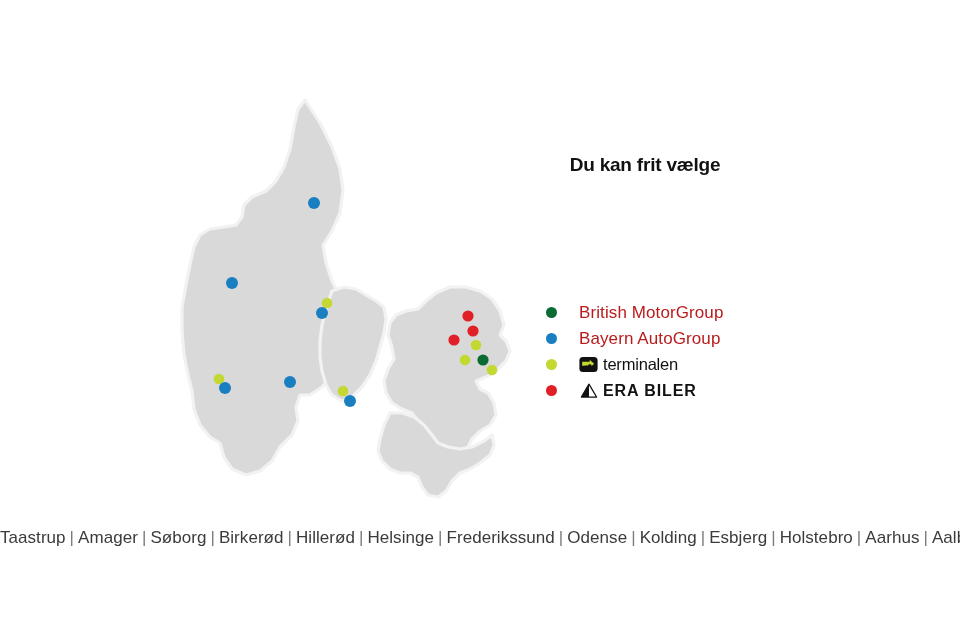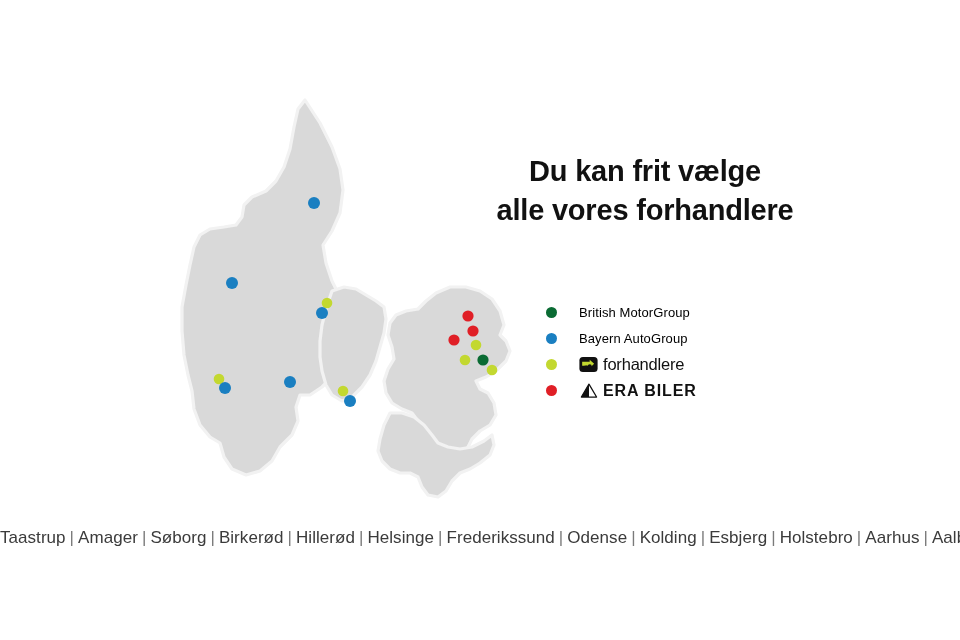--- a/index.html
+++ b/index.html
@@ -43,21 +43,21 @@
     stroke-linejoin: round;
   }
 
   
   #headline {
     position: absolute;
     left: 460px;
     top: 152px;
     width: 370px;
     text-align: center;
-    font-size: 29px;
+    font-size: 19px;
     font-weight: bold;
     line-height: 1.33;
     letter-spacing: -0.2px;
     color: #111111;
   }
   #headline .hl {
     display: block;
     white-space: nowrap;
   }
 
@@ -75,22 +75,22 @@
     margin-bottom: 1px;
   }
   .legend-dot {
     width: 11px;
     height: 11px;
     border-radius: 50%;
     flex: 0 0 11px;
     margin-right: 22px;
   }
   .legend-label {
-    font-size: 13px;
-    color: #000000;
+    font-size: 17px;
+    color: #b91c1c;
     white-space: nowrap;
     letter-spacing: 0.1px;
   }
   .legend-brand {
     display: flex;
     align-items: center;
     gap: 5px;
   }
   .brand-word {
     font-size: 16.5px;
@@ -184,21 +184,20 @@
         <circle cx="296" cy="250" r="5.3" fill="#c3d830"></circle>
         <circle cx="285" cy="265" r="5.3" fill="#c3d830"></circle>
         <circle cx="303" cy="265" r="5.6" fill="#0a6b33"></circle>
         <circle cx="312" cy="275" r="5.3" fill="#c3d830"></circle>
       </g>
     </svg>
   </div>
 
   <div id="headline">
     <span class="hl">Du kan frit vælge</span>
-    <span class="hl">alle vores forhandlere</span>
   </div>
 
   <div id="legend">
 
     <div class="legend-row">
       <span class="legend-dot" style="background:#0a6b33"></span>
       <span class="legend-label">British MotorGroup</span>
     </div>
 
     <div class="legend-row">
@@ -208,21 +207,21 @@
 
     <div class="legend-row">
       <span class="legend-dot" style="background:#c3d830"></span>
       <span class="legend-brand">
         <svg class="term-mark" viewBox="0 0 24 24">
           <rect x="0.5" y="2.5" width="23" height="19" rx="4.5" ry="4.5" fill="#111111"></rect>
           <path d="M4 8.5 h9.5 v-2.6 l5.6 5.2 -5.6 5.2 v-2.6 h-9.5 z" fill="#c3d830"></path>
           <ellipse cx="9.2" cy="15.4" rx="4.2" ry="2.2" fill="#111111"></ellipse>
           <circle cx="13.6" cy="14.4" r="2.6" fill="#111111"></circle>
         </svg>
-        <span class="brand-word">forhandlere</span>
+        <span class="brand-word">terminalen</span>
       </span>
     </div>
 
     <div class="legend-row">
       <span class="legend-dot" style="background:#e01f26"></span>
       <span class="legend-brand">
         <svg class="era-mark" viewBox="0 0 24 20">
           <path d="M12.6 1.4 L22.2 17.6 L3.0 17.6 Z" fill="none" stroke="#111111" stroke-width="1.6" stroke-linejoin="round"></path>
           <path d="M12.6 1.4 L12.6 17.6 L3.0 17.6 Z" fill="#111111"></path>
         </svg>

